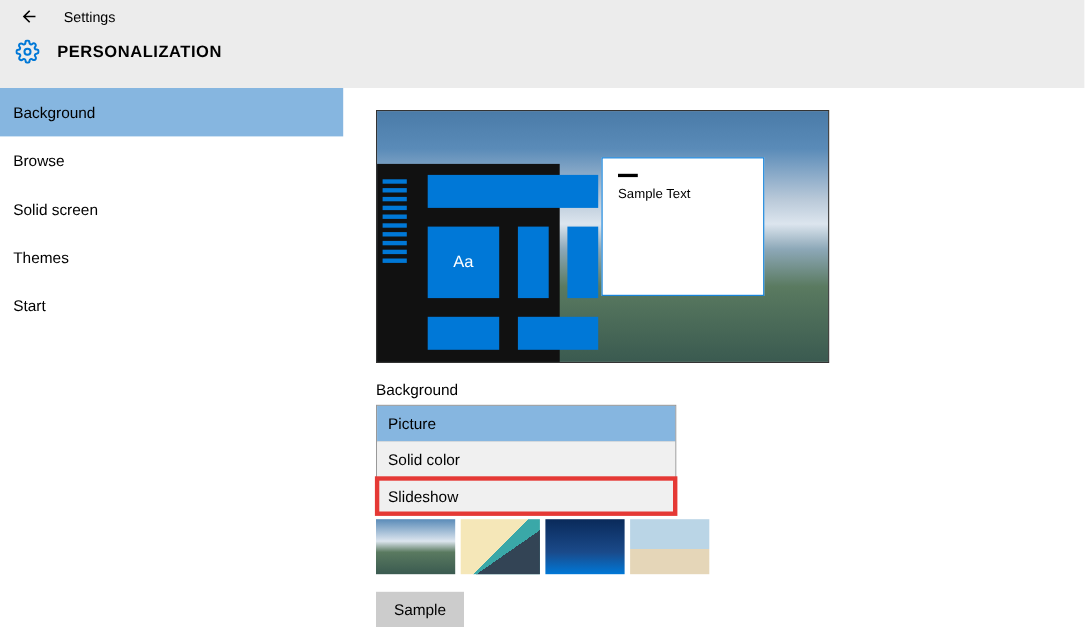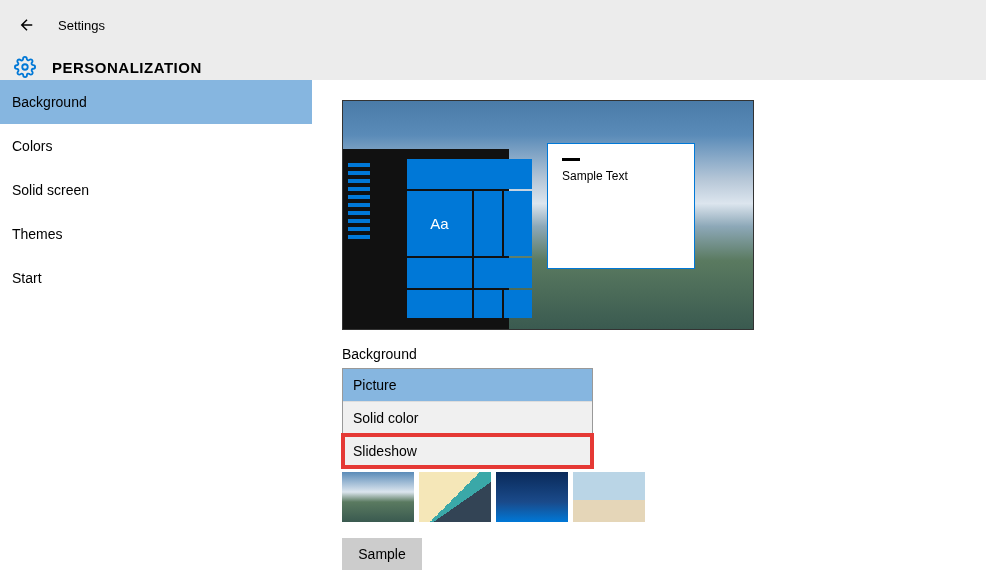--- a/index.html
+++ b/index.html
@@ -7,21 +7,21 @@
     
     .topbar {
       height: 80px;
       background: #ececec;
       display: flex;
       flex-direction: column;
     }
     .topbar-row1 {
       display: flex;
       align-items: center;
-      padding: 16px 18px;
+      padding: 6px 18px;
       gap: 22px;
     }
     .topbar-row2 {
       display: flex;
       align-items: center;
       padding: 6px 14px;
       gap: 16px;
     }
     .back-arrow { width: 18px; height: 18px; color: #000; }
     .settings-title { font-size: 13px; color: #000; }
@@ -75,26 +75,26 @@
       top: 14px;
     }
     .preview-icons div {
       width: 22px;
       height: 4px;
       background: #0078d7;
       margin-bottom: 4px;
     }
     .preview-tiles {
       position: absolute;
-      left: 64px;
+      left: 46px;
       top: 10px;
       display: grid;
       grid-template-columns: 65px 28px 28px;
       grid-template-rows: 30px 65px 30px 28px;
-      gap: 2px;
+      gap: 17px;
     }
     .tile { background: #0078d7; }
     .tile-wide { grid-column: span 3; }
     .tile-aa {
       display: flex;
       align-items: center;
       justify-content: center;
       color: #fff;
       font-size: 15px;
     }
@@ -112,21 +112,21 @@
     .preview-window-text { font-size: 12px; color: #000; }
     
     .bg-label {
       margin-top: 16px;
       font-size: 14px;
       color: #000;
     }
     
     .dropdown {
       margin-top: 6px;
-      width: 251px;
+      width: 273px;
       border: 1px solid #999;
       background: #fff;
     }
     .dropdown-item {
       padding: 8px 10px;
       font-size: 14px;
       cursor: pointer;
       background: #f0f0f0;
       border-bottom: 1px solid #ddd;
     }
@@ -177,21 +177,21 @@
         <circle cx="12" cy="12" r="3"></circle>
         <path d="M19.4 15a1.65 1.65 0 0 0 .33 1.82l.06.06a2 2 0 1 1-2.83 2.83l-.06-.06a1.65 1.65 0 0 0-1.82-.33 1.65 1.65 0 0 0-1 1.51V21a2 2 0 1 1-4 0v-.09a1.65 1.65 0 0 0-1-1.51 1.65 1.65 0 0 0-1.82.33l-.06.06a2 2 0 1 1-2.83-2.83l.06-.06a1.65 1.65 0 0 0 .33-1.82 1.65 1.65 0 0 0-1.51-1H3a2 2 0 1 1 0-4h.09a1.65 1.65 0 0 0 1.51-1 1.65 1.65 0 0 0-.33-1.82l-.06-.06a2 2 0 1 1 2.83-2.83l.06.06a1.65 1.65 0 0 0 1.82.33h0a1.65 1.65 0 0 0 1-1.51V3a2 2 0 1 1 4 0v.09a1.65 1.65 0 0 0 1 1.51h0a1.65 1.65 0 0 0 1.82-.33l.06-.06a2 2 0 1 1 2.83 2.83l-.06.06a1.65 1.65 0 0 0-.33 1.82v0a1.65 1.65 0 0 0 1.51 1H21a2 2 0 1 1 0 4h-.09a1.65 1.65 0 0 0-1.51 1z"></path>
       </svg>
     <span class="page-title">PERSONALIZATION</span>
   </div>
 </div>
 
 <div class="content">
   <div class="sidebar">
     <div class="sidebar-item active">Background</div>
-    <div class="sidebar-item">Colors</div>
+    <div class="sidebar-item">Browse</div>
     <div class="sidebar-item">Solid screen</div>
     <div class="sidebar-item">Themes</div>
     <div class="sidebar-item">Start</div>
   </div>
 
   <div class="main">
     <div class="preview">
       <div class="preview-start">
         <div class="preview-icons">
           <div></div>

